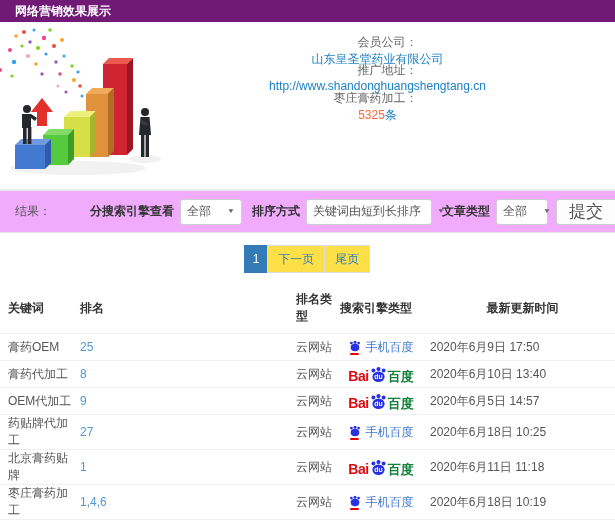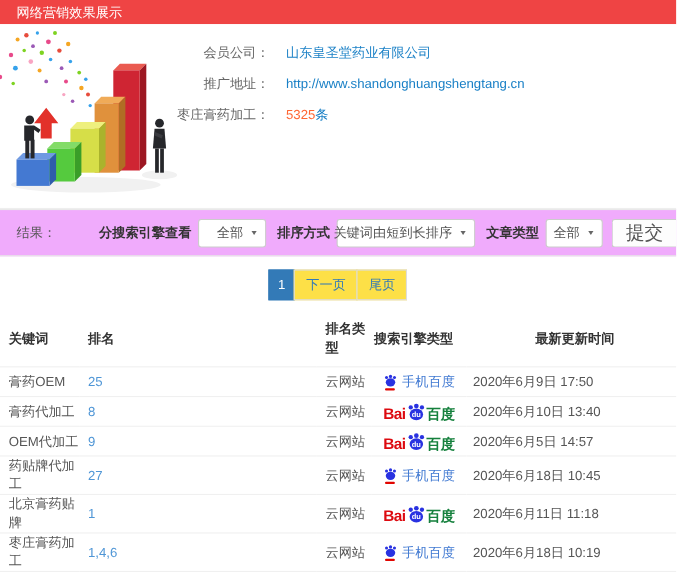--- a/index.html
+++ b/index.html
@@ -1,39 +1,39 @@
 <!DOCTYPE html>
 <html><head>
 <meta charset="utf-8">
 <style>
   * { margin:0; padding:0; box-sizing:border-box; }
   html,body { background:#fff; }
   body { font-family:"Liberation Sans","DejaVu Sans",sans-serif; }
   .page { position:relative; width:615px; height:520px; background:#fff; overflow:hidden; }
 
   
-  .titlebar { height:22px; background:#ef4444; color:#fff; font-size:12px; line-height:22px; padding-left:15px; }
+  .titlebar { height:22px; background:#701a75; color:#fff; font-size:12px; line-height:22px; padding-left:15px;font-weight:bold; }
 
   
   .header { position:relative; height:168px; background:#fff; border-bottom:1px solid #eee; }
   .illustration { position:absolute; left:0; top:0; width:185px; height:160px; }
   .info-list { position:absolute; left:150px; top:12px; width:440px; }
-  .info-row { display:flex; align-items:center; height:28px; font-size:12px; }
+  .info-row { display:flex; align-items:center; height:28px; font-size:12px;flex-direction:column; }
   .info-label { display:inline-block; width:95px; text-align:right; color:#666; }
   .info-value { margin-left:15px; color:#555; }
   .info-value.link { color:#1a80c6; cursor:pointer; }
   .hl-num { color:#ff6633; }
   .hl-suffix { color:#1a80c6; }
 
   
   .filterbar { height:43px; background:#f0abfc; border-top:1px solid #e9e9e9; border-bottom:1px solid #e6e6e6; display:flex; align-items:center; padding:0 0 0 15px; }
   .result-label { font-size:12px; color:#555; }
   .filter-controls { margin-left:auto; display:flex; align-items:center; }
   .flabel { font-size:12px; font-weight:bold; color:#333; margin:0 6px 0 10px; white-space:nowrap; }
-  .select { display:flex; align-items:center; justify-content:flex-end; background:#fff; border:1px solid #ccc; border-radius:3px; height:26px; padding:0 6px; font-size:12px; color:#555; cursor:pointer; white-space:nowrap; }
+  .select { display:flex; align-items:center; justify-content:flex-start; background:#fff; border:1px solid #ccc; border-radius:3px; height:26px; padding:0 6px; font-size:12px; color:#555; cursor:pointer; white-space:nowrap;gap:10px; }
   .select .caret { font-size:8px; color:#666; margin-left:6px; transform:scaleY(.8); }
   .sel-engine { width:62px; }
   .sel-sort { width:126px; }
   .sel-article { width:52px; }
   .submit-btn { margin-left:8px; height:26px; padding:0 12px; background:#fdfdfd; border:1px solid #ccc; border-radius:3px 0 0 3px; border-right:none; font-size:17px; color:#555; cursor:pointer; font-family:inherit; }
 
   
   .pager-wrap { display:flex; justify-content:center; align-items:center; padding:12px 0 10px 0; }
   .page-btn { display:inline-block; font-size:12px; line-height:1; padding:7px 10px; border:1px solid #ddd; background:#fde047; color:#337ab7; cursor:pointer; margin-left:-1px; }
   .page-btn.active { background:#337ab7; border-color:#337ab7; color:#fff; padding:7px 8px; }
@@ -267,21 +267,21 @@
                 <svg width="12" height="12" viewBox="0 0 20 20">
                   <circle cx="4" cy="5.2" r="2.3" fill="#2932e1"></circle>
                   <circle cx="10" cy="3.6" r="2.5" fill="#2932e1"></circle>
                   <circle cx="16" cy="5.2" r="2.3" fill="#2932e1"></circle>
                   <ellipse cx="10" cy="12.6" rx="7.2" ry="6.2" fill="#2932e1"></ellipse>
                 </svg>
                 <span class="m-bar"></span>
               </span>
               <span class="m-label">手机百度</span>
             </span></td>
-          <td class="c5">2020年6月18日 10:45</td>
+          <td class="c5">2020年6月18日 10:25</td>
         </tr>
         <tr>
           <td class="c1">北京膏药贴牌</td>
           <td class="c2"><span class="rank-link">1</span></td>
           <td class="c3">云网站</td>
           <td class="c4"><span class="bd-logo">
               <b class="bd-bai">Bai</b>
               <span class="bd-paw"><svg width="17" height="17" viewBox="0 0 20 20">
                   <circle cx="4" cy="5.2" r="2.3" fill="#2932e1"></circle>
                   <circle cx="10" cy="3.6" r="2.5" fill="#2932e1"></circle>

